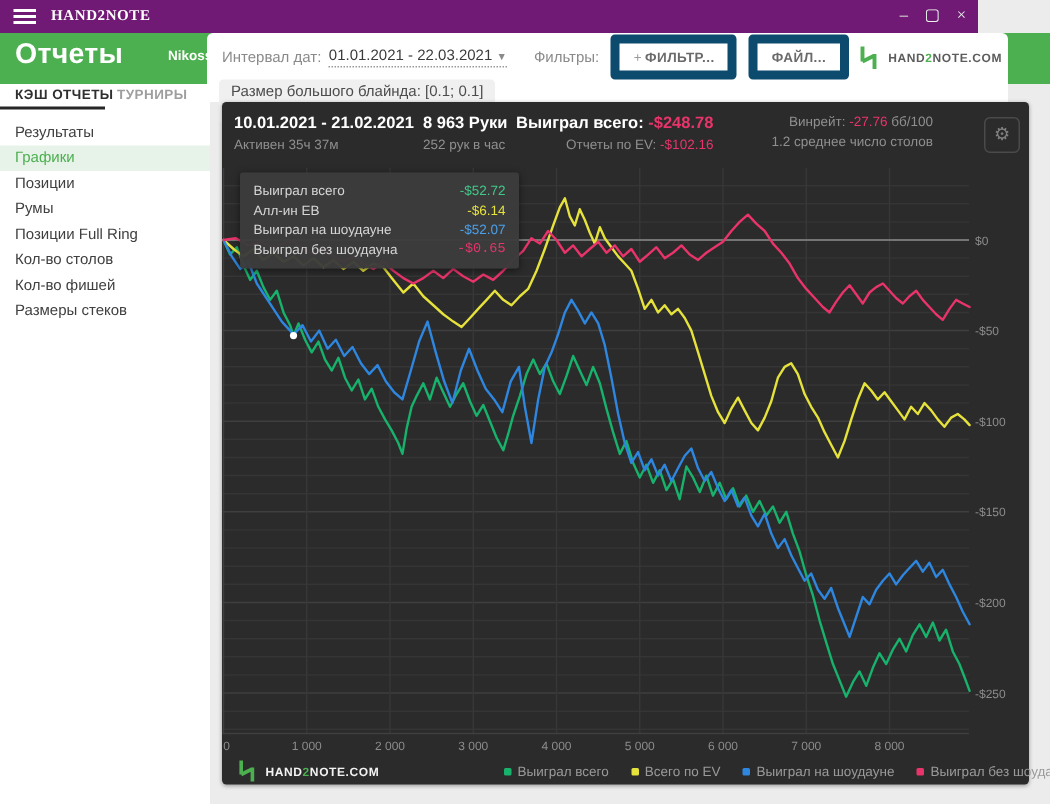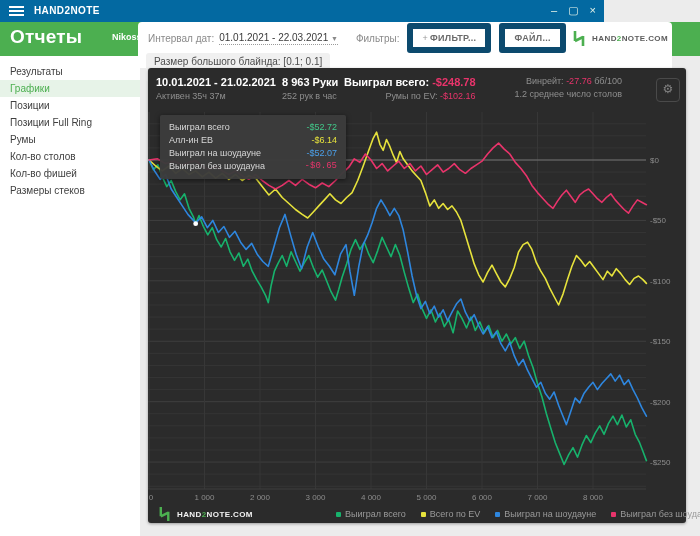--- a/index.html
+++ b/index.html
@@ -1,19 +1,19 @@
 <!DOCTYPE html>
 <html><head>
 <meta charset="utf-8">
 <style>
   html,body{margin:0;padding:0;background:#d7d7d7;font-family:"Liberation Sans",sans-serif;}
   #app{position:relative;width:700px;height:536px;background:#ececec;overflow:hidden;margin:0 auto;}
   .abs{position:absolute;}
   
-  #topbar{left:0;top:0;width:604px;height:22px;background:#0369a1;}
+  #topbar{left:0;top:0;width:652px;height:22px;background:#701a75;font-family:Liberation Serif, serif;}
   #burger{left:9px;top:6px;width:15px;height:10px;cursor:pointer;}
   #burger i{display:block;height:2px;background:#fff;margin-bottom:2px;}
   #topbar-title{left:34px;top:5px;color:#fff;font-size:10px;font-weight:bold;letter-spacing:.4px;}
   #win-controls{right:8px;top:4px;color:#e8f5e9;font-size:11px;display:flex;gap:11px;}
   #win-controls span{cursor:pointer;line-height:13px;}
   #band{left:0;top:22px;width:700px;height:34px;background:#4caf50;}
   #page-title{left:10px;top:26px;color:#fff;font-size:19px;font-weight:600;letter-spacing:.2px;}
   #account{left:112px;top:32px;color:#fff;font-size:9px;font-weight:bold;cursor:pointer;}
   #account .caret{font-size:7px;vertical-align:1px;}
   
@@ -109,26 +109,31 @@
     </span>
   </div>
   <div id="brand-top" class="abs">
     <svg width="15" height="17" viewBox="0 0 15 17">
       <path d="M3 1 v10 M11 6 v10 M3 11 L11 7" stroke="#4caf50" stroke-width="2.6" fill="none"></path>
     </svg>
     <span class="brand-text"><span>HAND</span><span class="green2">2</span><span>NOTE.COM</span></span>
   </div>
 
   <div id="sidebar" class="abs">
+    <div id="tabs">
+      <span class="tab" id="tab-cash">КЭШ ОТЧЕТЫ</span>
+      <span class="tab" id="tab-tourney">ТУРНИРЫ</span>
+      <span id="tab-underline"></span>
+    </div>
     <div id="side-items">
         <div class="side-item">Результаты</div>
         <div class="side-item active">Графики</div>
         <div class="side-item">Позиции</div>
+        <div class="side-item">Румы</div>
         <div class="side-item">Позиции Full Ring</div>
-        <div class="side-item">Румы</div>
         <div class="side-item">Кол-во столов</div>
         <div class="side-item">Кол-во фишей</div>
         <div class="side-item">Размеры стеков</div>
       </div>
   </div>
 
   <div id="panel" class="abs">
     <svg id="chart-svg" width="538" height="455">
         <line x1="0" y1="55.751000000000005" x2="498" y2="55.751000000000005" stroke="#353535" stroke-width="1"></line>
         <line x1="0" y1="67.834" x2="498" y2="67.834" stroke="#353535" stroke-width="1"></line>
@@ -197,21 +202,21 @@
     <div class="hgroup" id="hg1">
       <div class="h-line1">10.01.2021 - 21.02.2021</div>
       <div class="h-line2">Активен 35ч 37м</div>
     </div>
     <div class="hgroup" id="hg2">
       <div class="h-line1">8 963 Руки</div>
       <div class="h-line2">252 рук в час</div>
     </div>
     <div class="hgroup" id="hg3">
       <div class="h-line1"><span>Выиграл всего:</span> <span class="pink">-$248.78</span></div>
-      <div class="h-line2"><span>Румы по EV:</span> <span class="pink">-$102.16</span></div>
+      <div class="h-line2"><span>Отчеты по EV:</span> <span class="pink">-$102.16</span></div>
     </div>
     <div class="hgroup" id="hg4">
       <div class="h-line1"><span>Винрейт:</span> <span class="pink">-27.76</span> <span>бб/100</span></div>
       <div class="h-line2">1.2 среднее число столов</div>
     </div>
     <div id="gear-btn" class="abs"><span>⚙</span></div>
 
     <div id="chart-tooltip" class="abs">
         <div class="tt-row">
           <span>Выиграл всего</span>

